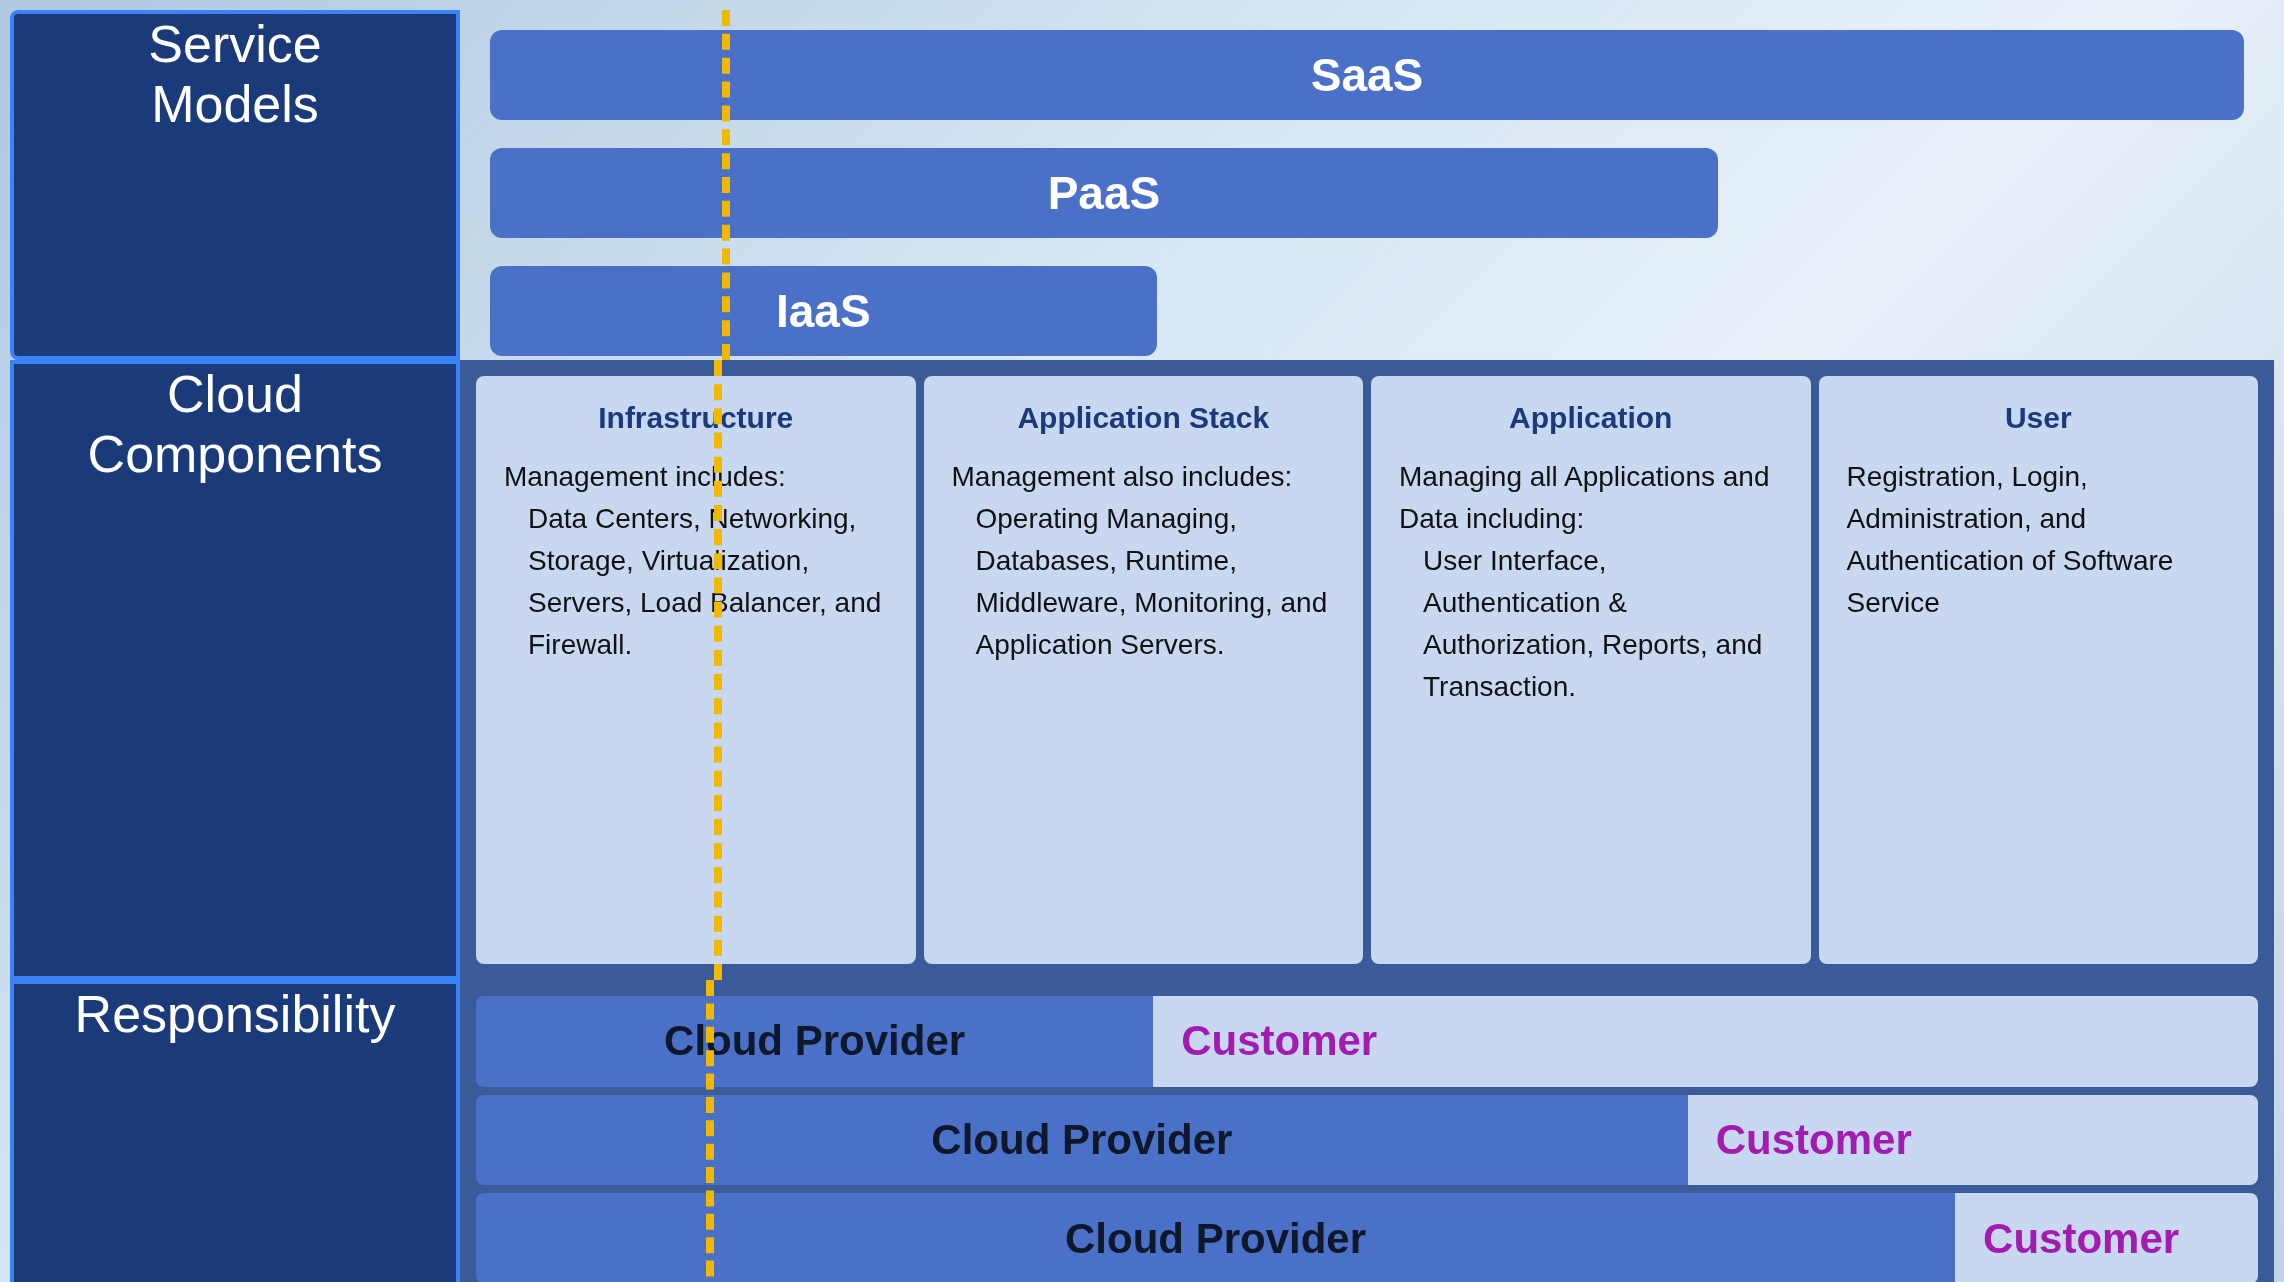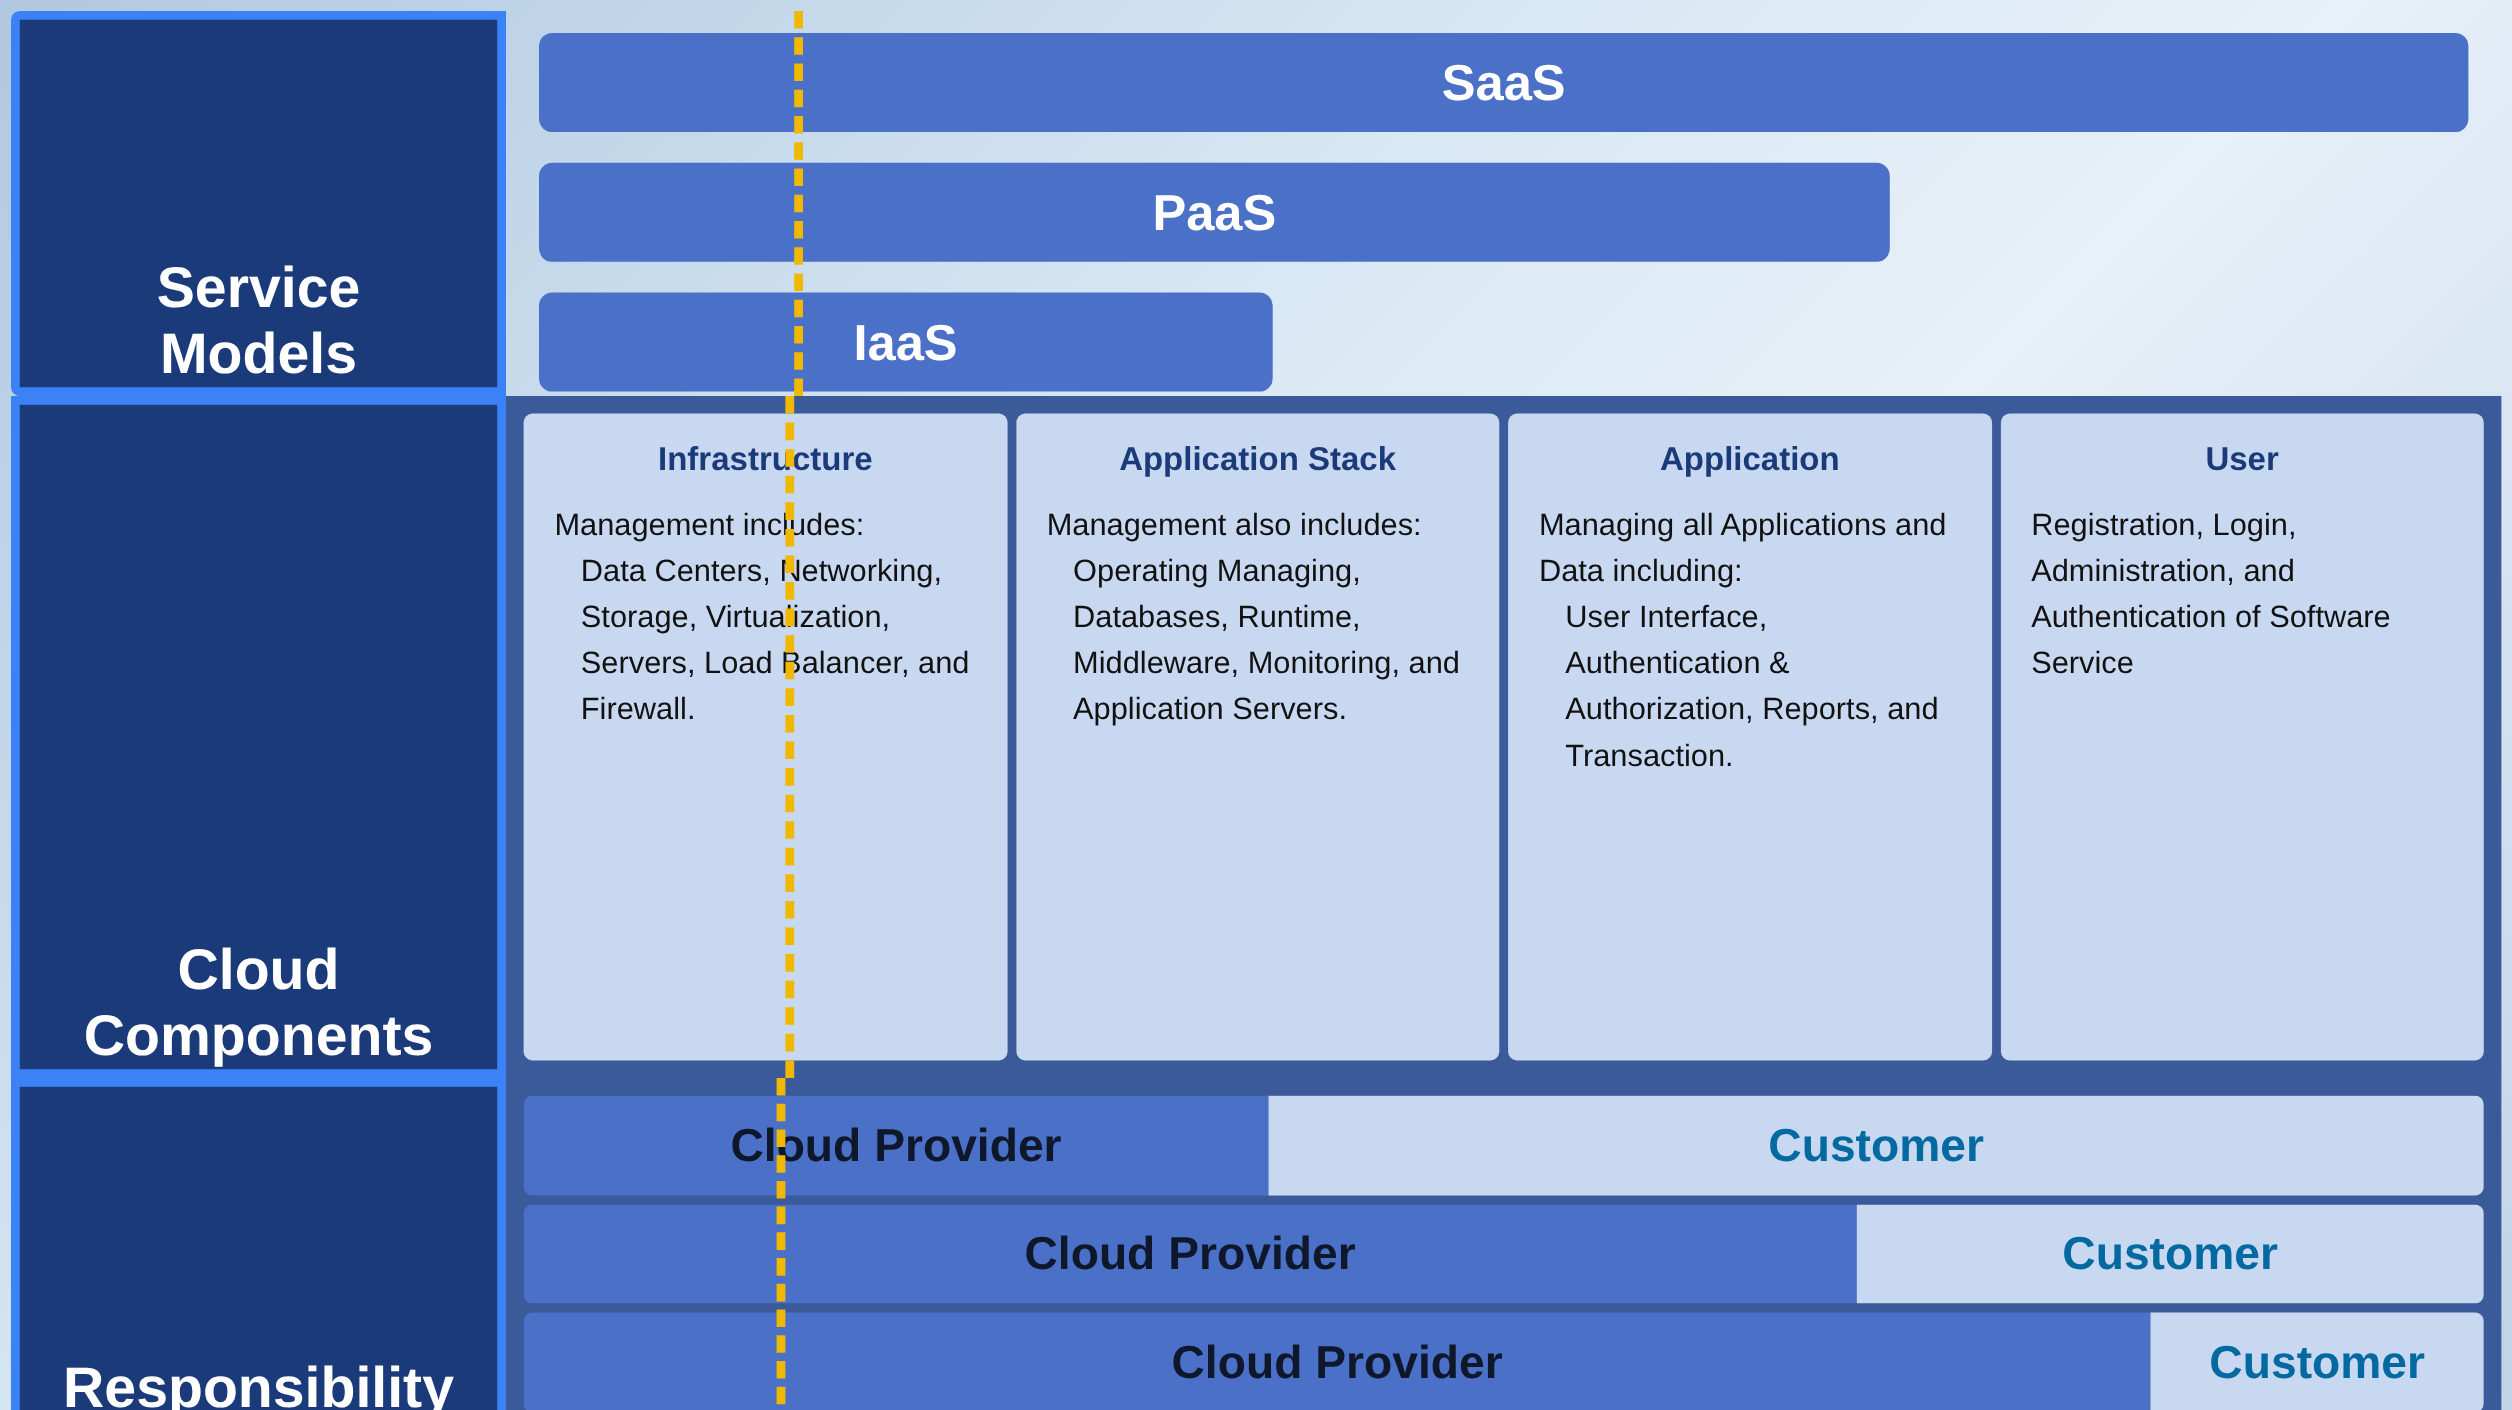--- a/index.html
+++ b/index.html
@@ -29,28 +29,28 @@
       grid-template-columns: 450px 1fr;
       grid-template-rows: 350px 620px 320px;
       width: 2264px;
       margin: 10px auto;
       gap: 0;
     }
 
     
     .label-cell {
       display: flex;
-      align-items: flex-end;
+      align-items: flex-start;
       justify-content: center;
       background: #1a3a7a;
       color: white;
       font-size: 52px;
-      font-weight: bold;
+      font-weight: normal;
       text-align: center;
-      border: 8px solid #3b82f6;
+      border: 4px solid #3b82f6;
     }
 
     
     .service-models-label {
       background: #1a3a7a;
       border-radius: 8px 0 0 8px;
     }
 
     .service-models-content {
       display: flex;
@@ -168,24 +168,25 @@
       justify-content: center;
       font-size: 42px;
       font-weight: bold;
       color: #0f172a;
     }
 
     .resp-customer {
       background: #c8d8f0;
       display: flex;
       align-items: center;
-      justify-content: center;
+      justify-content: flex-start;
       font-size: 42px;
       font-weight: bold;
-      color: #0369a1;
+      color: #a21caf;
+      padding-left: 28px;
     }
 
     
     .resp-row-iaas .resp-provider { flex: 0 0 38%; position: relative; }
     .resp-row-iaas .resp-customer { flex: 1; }
 
     
     .resp-row-paas .resp-provider { flex: 0 0 68%; }
     .resp-row-paas .resp-customer { flex: 1; }
 

